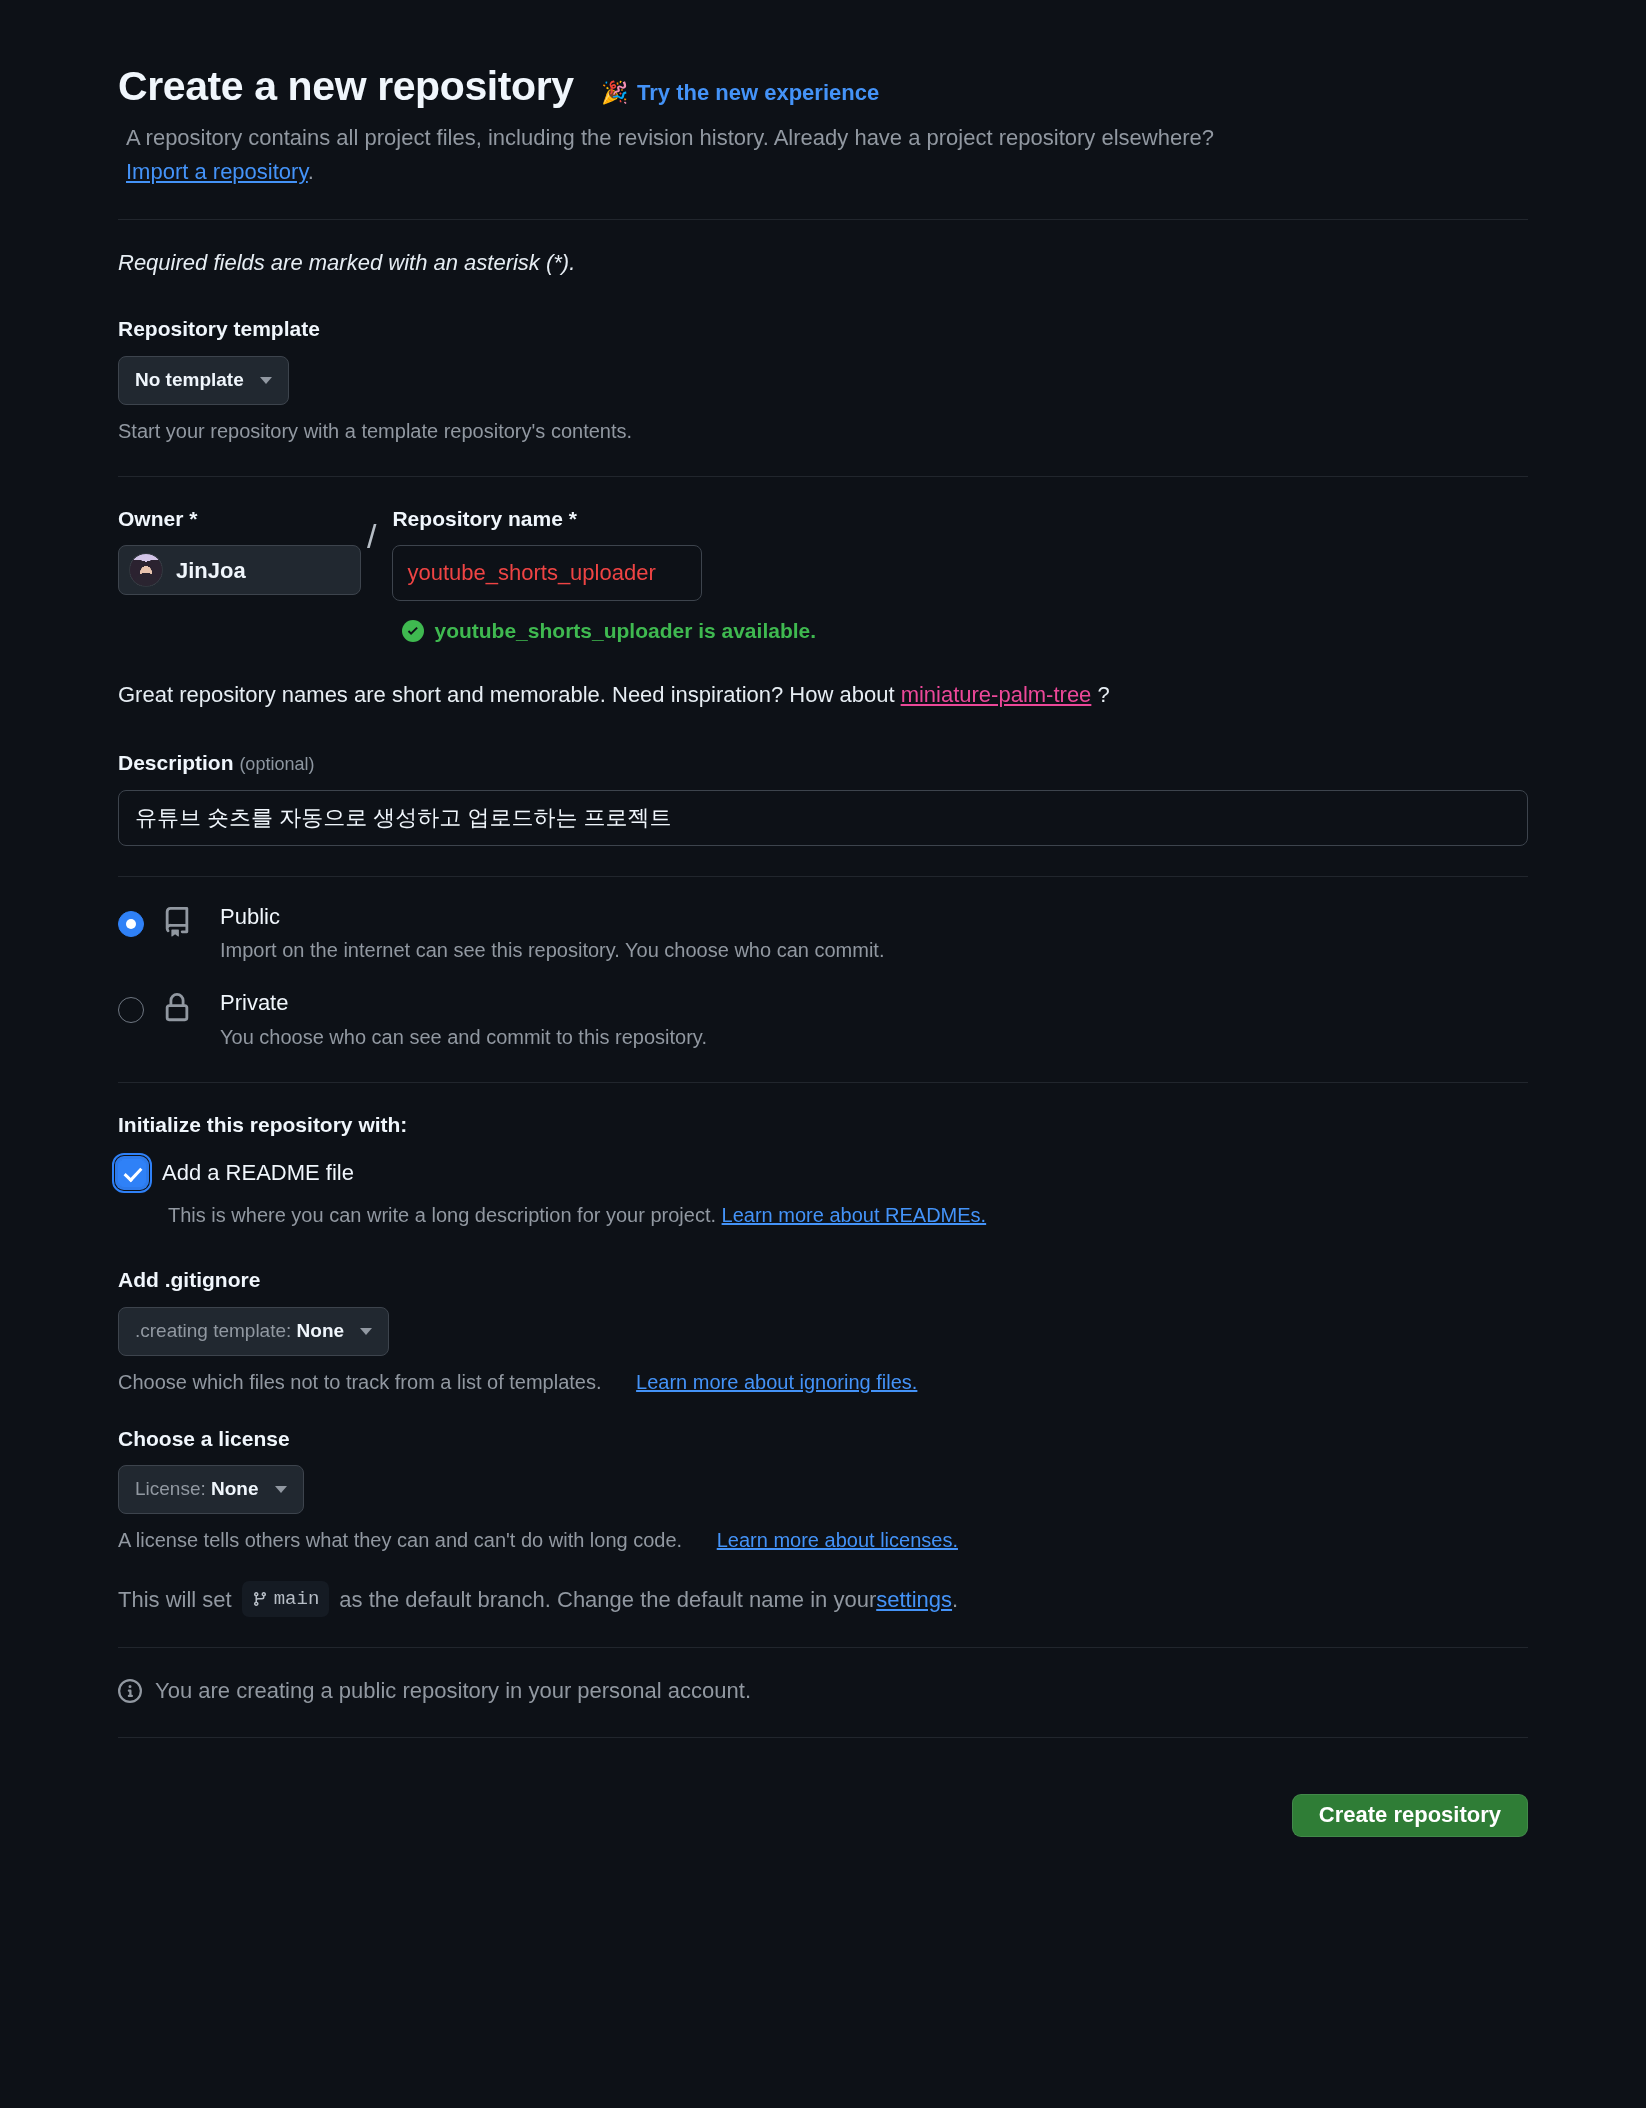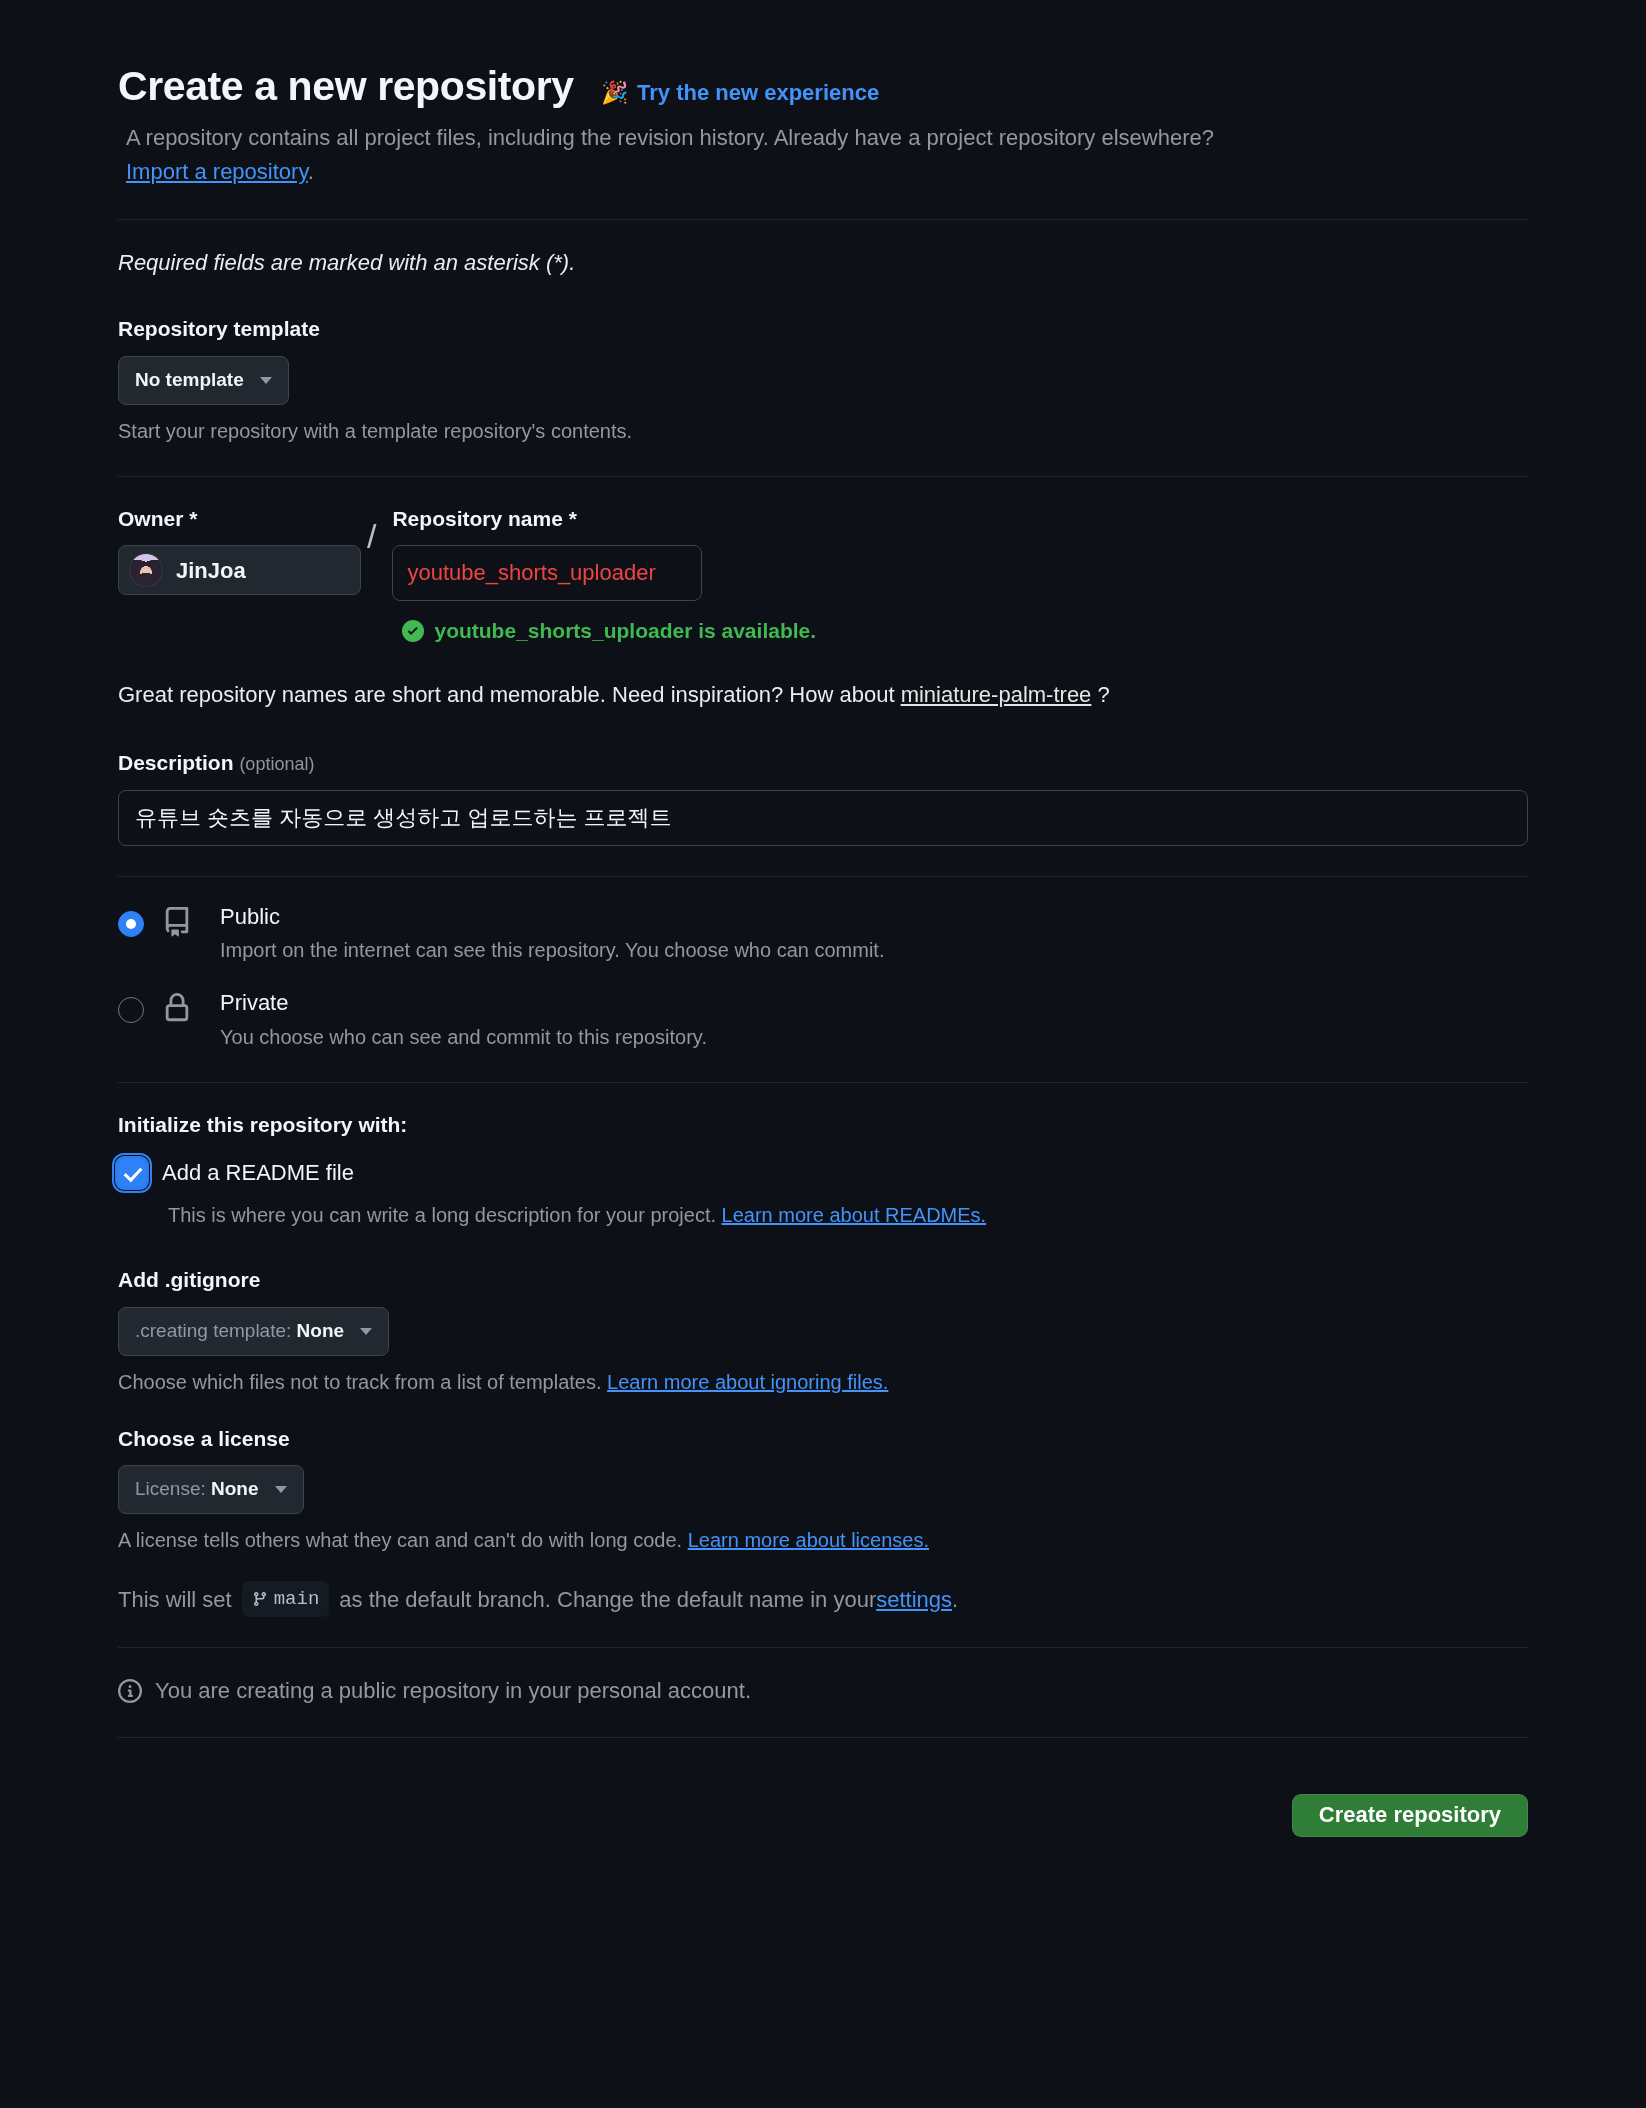--- a/index.html
+++ b/index.html
@@ -96,21 +96,21 @@
   .label .optional{
     font-weight:400;
     color:var(--muted);
     font-size:18px;
   }
   .help{
     color:var(--muted2);
     font-size:20px;
     margin:11px 0 0 0;
   }
-  .help a{color:var(--accent);text-decoration:underline;}
+  .help a{color:var(--accent);text-decoration:underline;margin-left:29px;}
 
   
   .btn-select{
     display:inline-flex;
     align-items:center;
     gap:14px;
     background:var(--btn-bg);
     border:1px solid var(--btn-border);
     border-radius:8px;
     color:#f0f6fc;
@@ -202,21 +202,21 @@
   }
   .check-circle{
     width:22px;height:22px;flex:none;
     display:inline-block;
   }
   .inspiration{
     font-size:22px;
     color:#e6edf3;
     margin:32px 0 0 0;
   }
-  .inspiration .suggest{color:#e5e5e5;font-weight:400;}
+  .inspiration .suggest{color:#ec4899;font-weight:400;}
 
   
   .desc-wrap{margin-top:36px;}
   .desc-input{
     width:100%;
     background:var(--input-bg);
     border:1px solid var(--border);
     border-radius:8px;
     color:#f0f6fc;
     font-size:22px;

